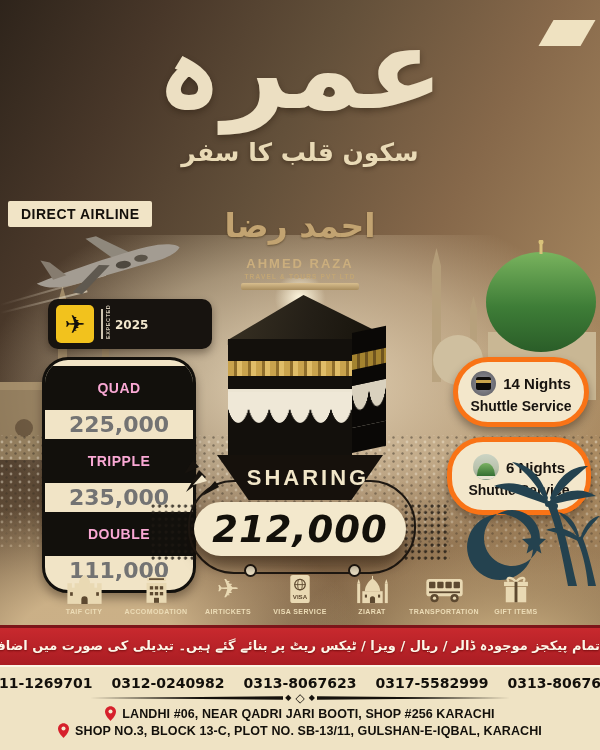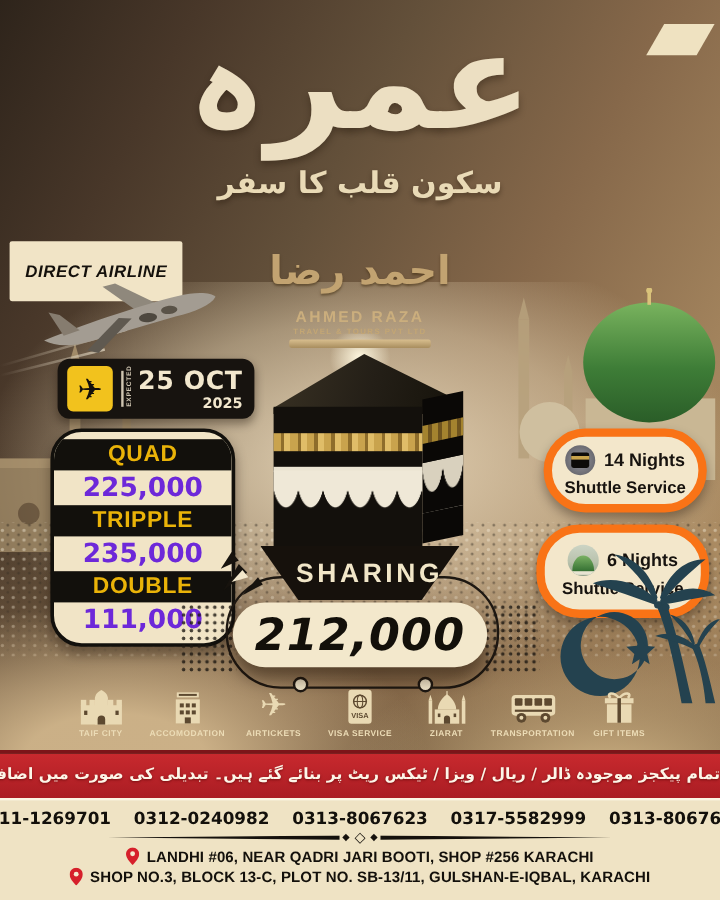--- a/index.html
+++ b/index.html
@@ -48,21 +48,21 @@
   
   .title{position:absolute;left:0;top:2px;width:100%;text-align:center;color:#ecdfc2;
     font-family:"DejaVu Sans",sans-serif;font-weight:bold;font-size:112px;line-height:1.2;
     text-shadow:0 3px 6px rgba(30,18,5,.35);}
   .subtitle{position:absolute;left:0;top:138px;width:100%;text-align:center;color:#e9dab6;
     font-family:"DejaVu Sans",sans-serif;font-weight:bold;font-size:25px;
     text-shadow:0 2px 4px rgba(30,18,5,.4);}
 
   
   .direct{position:absolute;left:8px;top:201px;background:#f1e4c6;color:#14100b;
-    font-weight:800;font-size:14px;letter-spacing:.5px;padding:17px 13px;border-radius:2px;font-style:italic;}
+    font-weight:800;font-size:14px;letter-spacing:.5px;padding:5px 13px;border-radius:2px;}
   .plane{position:absolute;left:24px;top:226px;transform:rotate(-6deg);}
   .contrail{position:absolute;height:2px;background:linear-gradient(90deg,rgba(242,232,210,0),rgba(242,232,210,.65));}
   .ct1{left:0;top:304px;width:110px;transform:rotate(-16deg);transform-origin:left center;}
   .ct2{left:0;top:312px;width:90px;transform:rotate(-14deg);transform-origin:left center;}
 
   
   .logo{position:absolute;left:50%;top:196px;transform:translateX(-50%);width:180px;text-align:center;color:#c6a97a;}
   .logo-callig{font-family:"DejaVu Sans",sans-serif;font-weight:bold;font-size:33px;line-height:60px;
     color:#c2a371;text-shadow:0 1px 2px rgba(60,40,10,.5);}
   .logo-name{font-weight:800;font-size:13px;letter-spacing:2px;color:#cbae7d;}
@@ -77,25 +77,25 @@
     font-family:"DejaVu Sans",sans-serif;font-size:25px;color:#14100b;flex:0 0 auto;}
   .db-exp{writing-mode:vertical-rl;transform:rotate(180deg);font-size:5.5px;font-weight:700;color:#cfc5b1;
     letter-spacing:.6px;margin:0 4px 0 7px;border-right:2px solid #cfc5b1;padding-right:2px;height:30px;}
   .db-date{color:#f2e7cd;font-family:"DejaVu Sans",sans-serif;font-weight:bold;line-height:1;}
   .db-date .d1{font-size:21px;letter-spacing:.5px;}
   .db-date .d2{font-size:12px;text-align:right;margin-top:2px;}
 
   
   .pricecard{position:absolute;left:42px;top:357px;width:154px;box-sizing:border-box;background:#f1e4c6;
     border:3px solid #12100c;border-radius:26px;overflow:hidden;padding:6px 0 5px;box-shadow:0 6px 10px rgba(20,10,0,.35);}
-  .p-bar{background:#12100c;color:#eab308;font-weight:800;font-size:19px;text-align:center;padding:2px 0;letter-spacing:.5px;}
-  .p-val{color:#6d28d9;font-family:"DejaVu Sans",sans-serif;font-weight:bold;font-size:22px;text-align:center;padding:2px 0;}
-
-  
-  .pill{position:absolute;background:#f3e7cb;border:7px solid #f97316;border-radius:36px;box-sizing:border-box;
+  .p-bar{background:#12100c;color:#f9a8d4;font-weight:800;font-size:14px;text-align:center;padding:14px 0;letter-spacing:.5px;}
+  .p-val{color:#737373;font-family:"DejaVu Sans",sans-serif;font-weight:bold;font-size:22px;text-align:center;padding:2px 0;}
+
+  
+  .pill{position:absolute;background:#f3e7cb;border:5px solid #f97316;border-radius:36px;box-sizing:border-box;
     display:flex;flex-direction:column;align-items:center;justify-content:center;gap:2px;
     color:#17130f;box-shadow:0 5px 9px rgba(20,10,0,.35);}
   .pill1{left:453px;top:357px;width:136px;height:70px;}
   .pill2{left:447px;top:437px;width:144px;height:78px;}
   .pill-row{display:flex;align-items:center;gap:7px;font-weight:800;font-size:15px;}
   .pill-sub{font-weight:800;font-size:14px;}
   .mk{width:25px;height:25px;border-radius:50%;background:radial-gradient(circle,#98989f 0%,#57575e 100%);position:relative;flex:0 0 auto;}
   .mk::after{content:"";position:absolute;left:5px;top:6px;width:15px;height:13px;background:#0d0b09;border-radius:2px;}
   .mk::before{content:"";position:absolute;left:5px;top:9px;width:15px;height:3px;background:#c9a44c;z-index:2;}
   .md{width:26px;height:26px;border-radius:50%;overflow:hidden;position:relative;flex:0 0 auto;
@@ -235,21 +235,20 @@
     <div class="logo-callig">احمد رضا</div>
     <div class="logo-name">AHMED RAZA</div>
     <div class="logo-tag">TRAVEL &amp; TOURS PVT LTD</div>
     <div class="logo-bar"></div>
   </div>
 
   <div class="datebadge">
     <div class="db-plane">✈</div>
     <div class="db-exp">EXPECTED</div>
     <div class="db-date">
-      <div class="d1">25 OCT</div>
       <div class="d2">2025</div>
     </div>
   </div>
 
   <div class="pricecard">
     <div class="p-bar">QUAD</div>
     <div class="p-val">225,000</div>
     <div class="p-bar">TRIPPLE</div>
     <div class="p-val">235,000</div>
     <div class="p-bar">DOUBLE</div>

